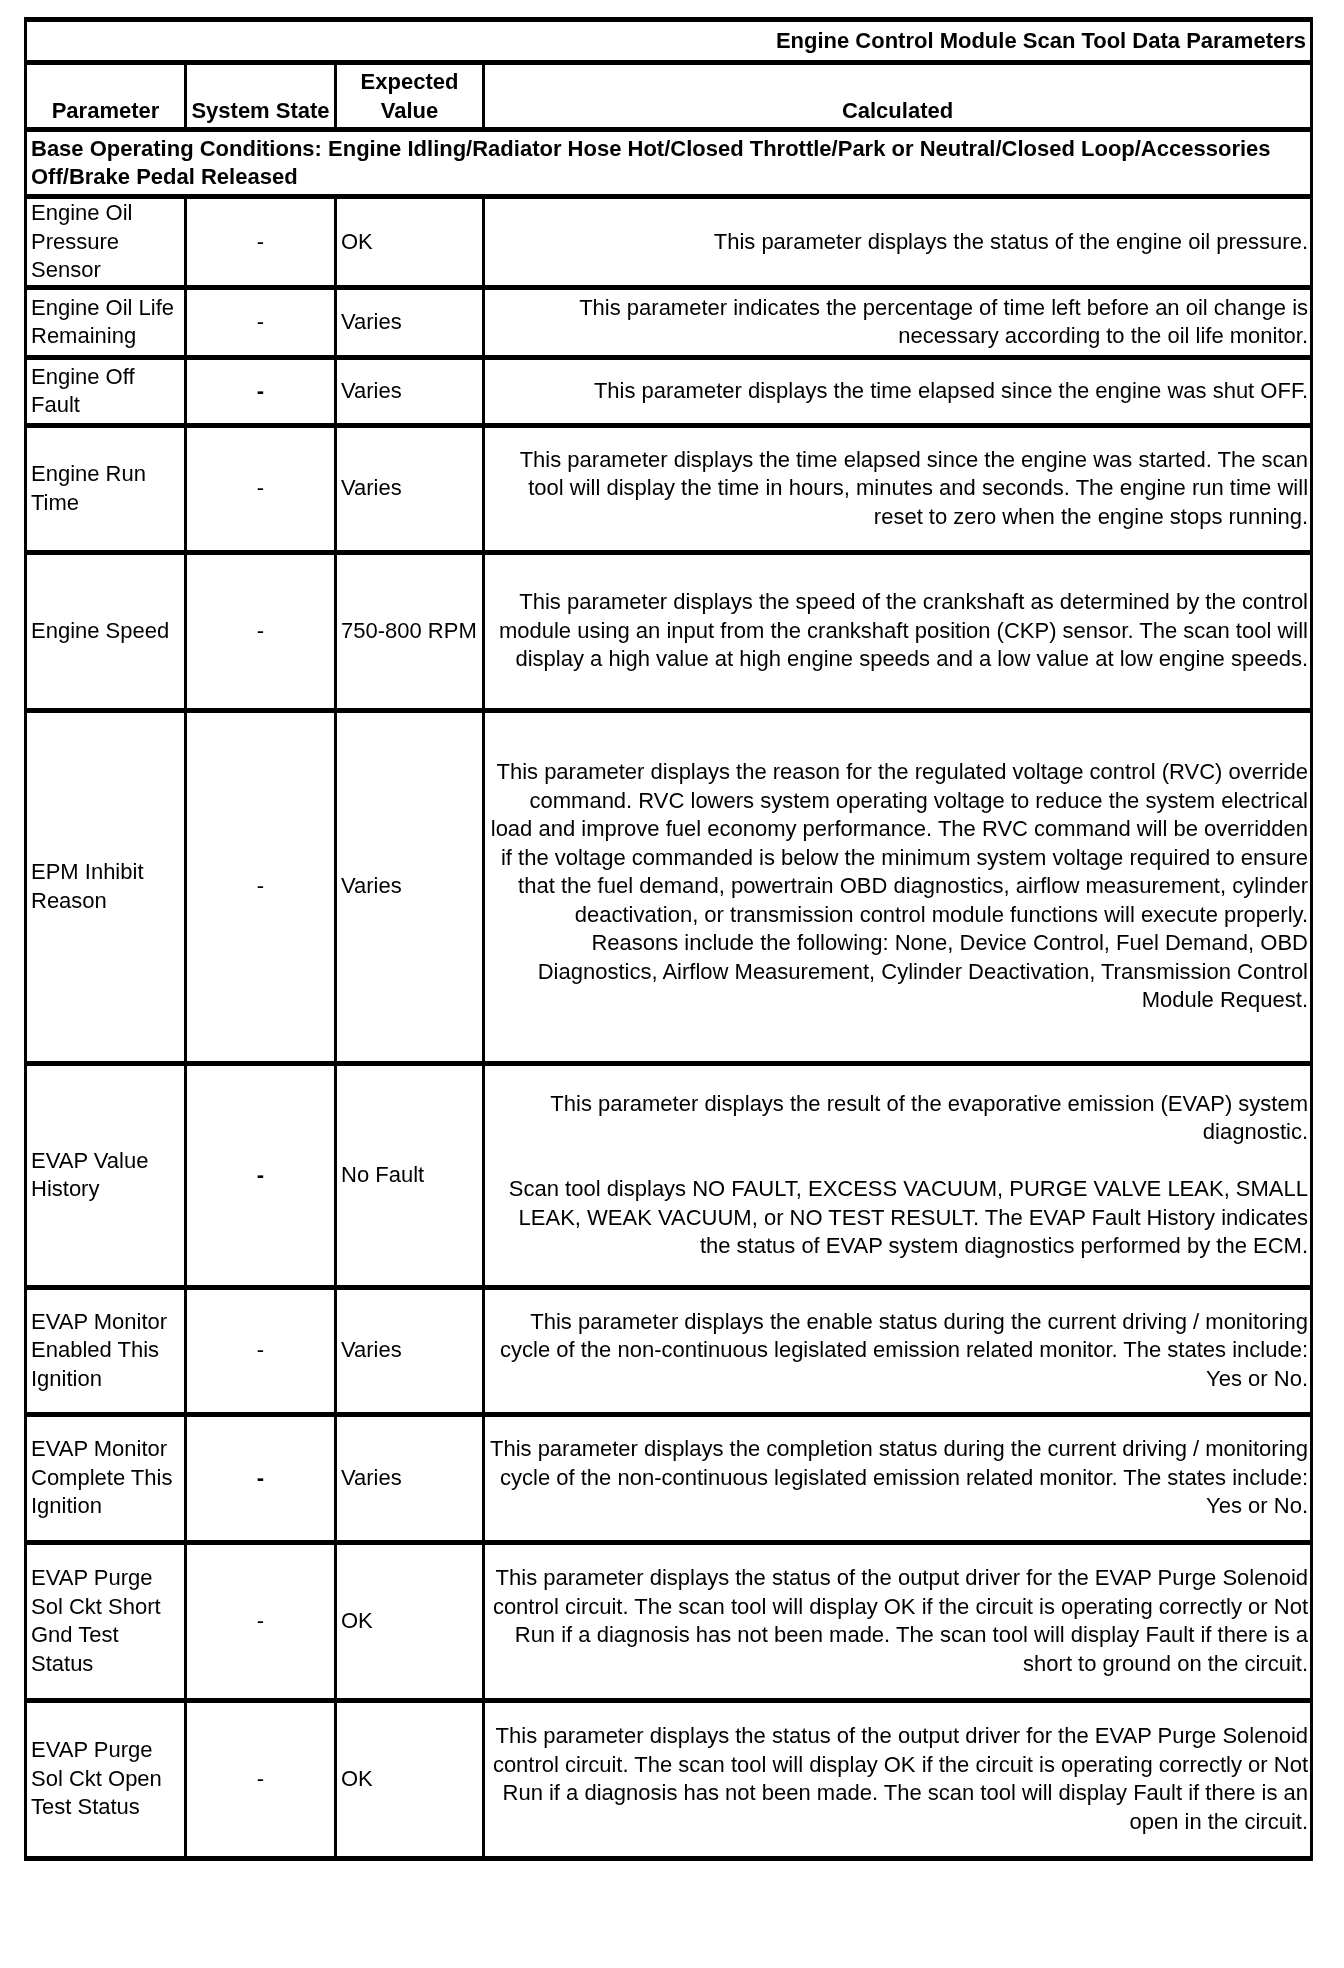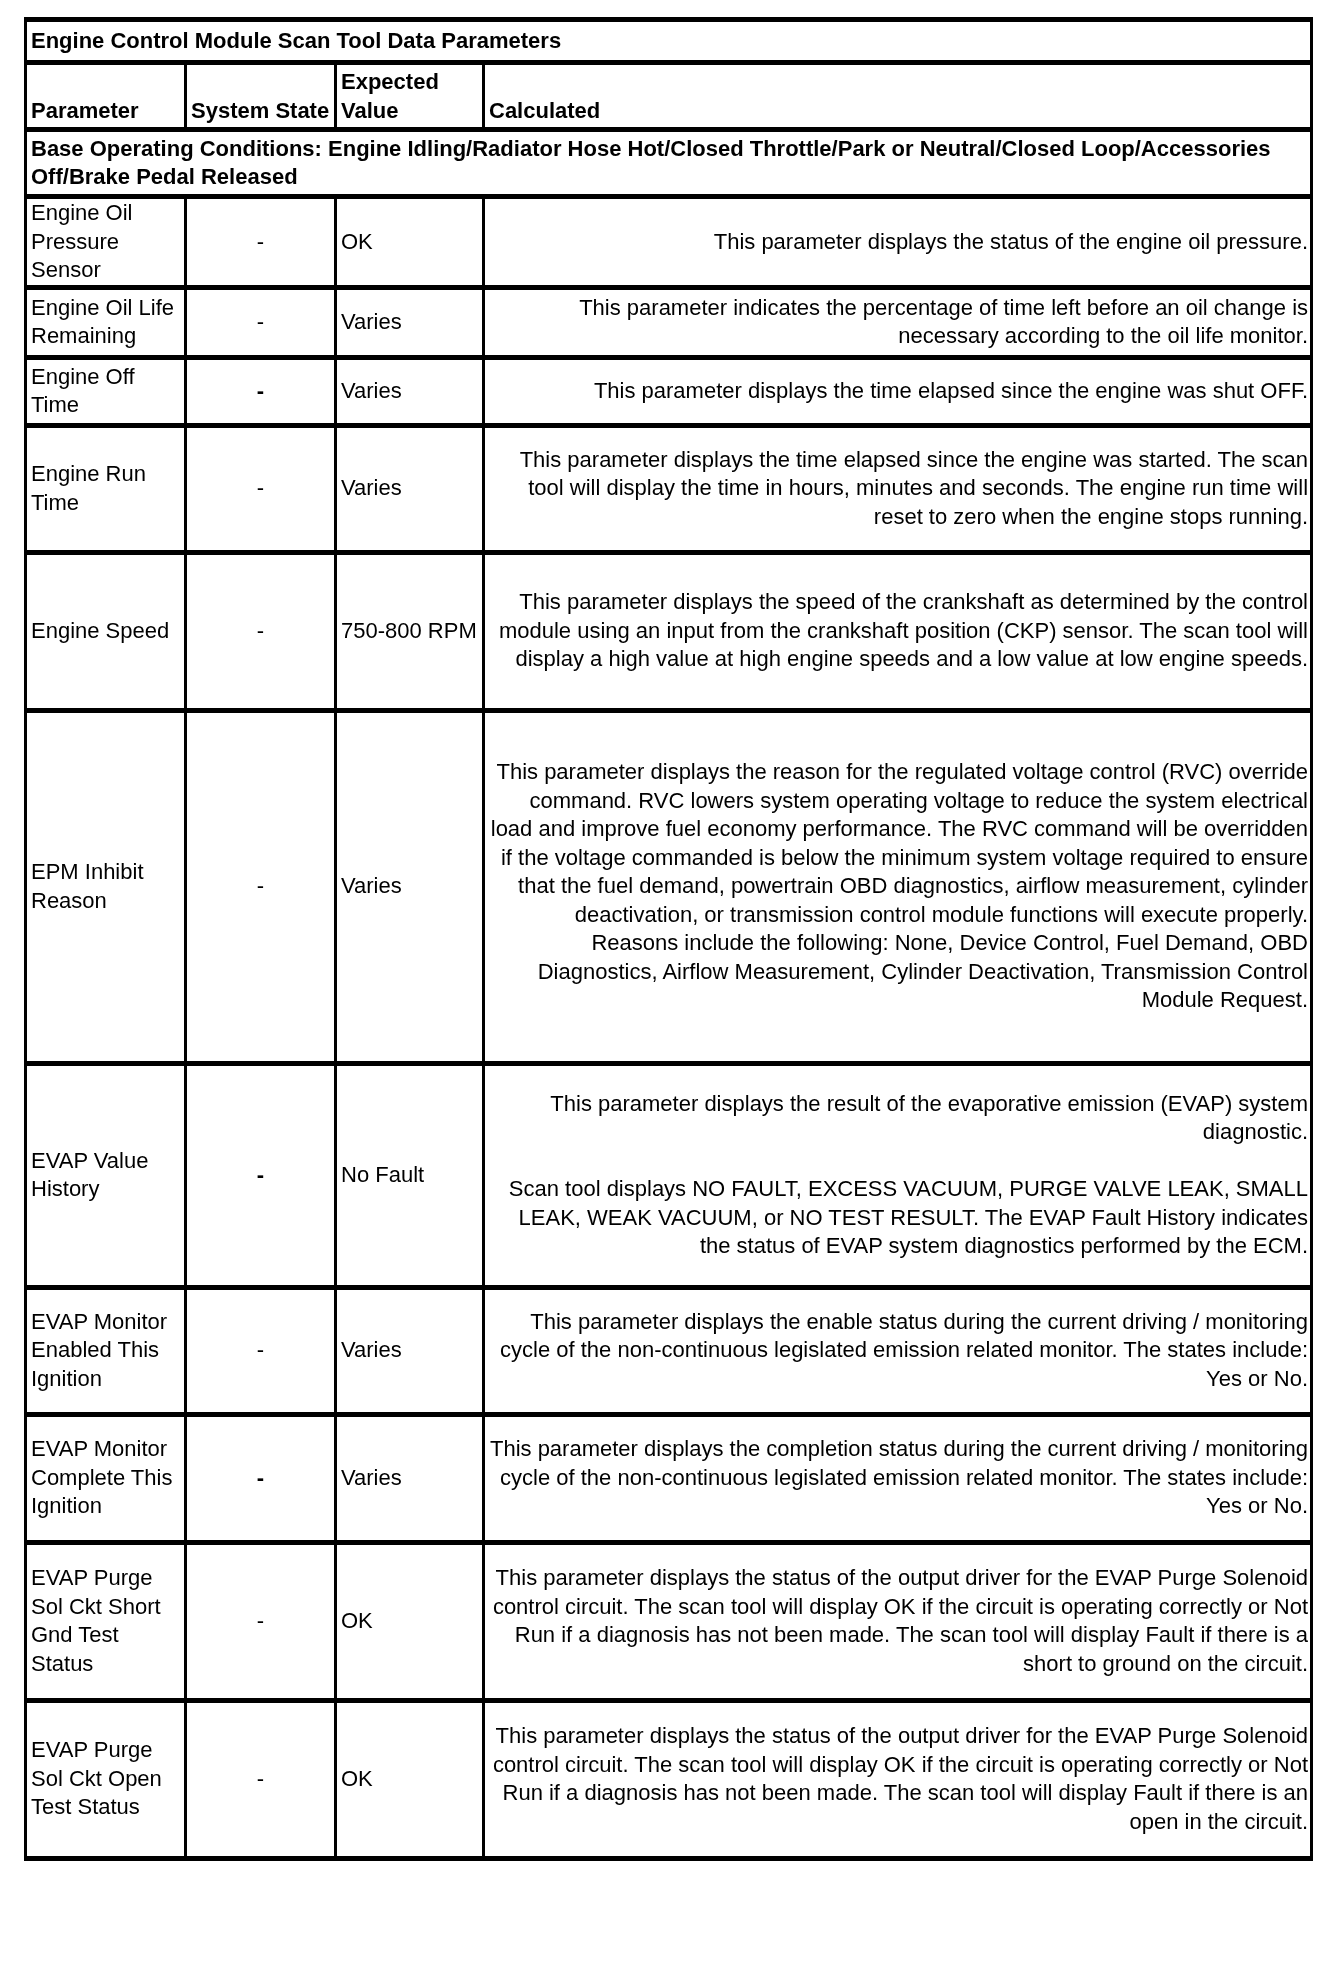--- a/index.html
+++ b/index.html
@@ -18,22 +18,22 @@
   .doc-table td, .doc-table th {
     border-left: 3px solid #000;
     border-right: 3px solid #000;
     border-top: 5px solid #000;
     border-bottom: 5px solid #000;
     vertical-align: middle;
     padding: 0 4px;
     word-wrap: break-word;
   }
   .doc-table th { font-weight: bold; }
-  .title-cell { text-align: left; height: 38px; font-weight: bold; }
-  .hdr { text-align: left; vertical-align: bottom !important; height: 60px; padding-bottom: 2px !important; margin-top: 37px; }
+  .title-cell { text-align: right; height: 38px; font-weight: bold; }
+  .hdr { text-align: center; vertical-align: bottom !important; height: 60px; padding-bottom: 2px !important; margin-top: 37px; }
   .base-cell { text-align: left; font-weight: bold; height: 62px; }
   .c-param { text-align: left; }
   .c-state { text-align: center; }
   .c-value { text-align: left; }
   .c-desc { text-align: right; padding-right: 2px !important; }
   .bold-dash { font-weight: bold; }
   .desc-gap { display: block; height: 28.5px; }
 </style>
 </head>
 <body>
@@ -71,21 +71,21 @@
 
     <tr style="height:70px">
       <td class="c-param">Engine Oil Life Remaining</td>
       <td class="c-state">-</td>
       <td class="c-value">Varies</td>
       <td class="c-desc">This parameter indicates the percentage of time left before an oil change is necessary according to the oil life monitor.</td>
     </tr>
 
 
     <tr style="height:68px">
-      <td class="c-param">Engine Off Time</td>
+      <td class="c-param">Engine Off Fault</td>
       <td class="c-state bold-dash">-</td>
       <td class="c-value">Varies</td>
       <td class="c-desc">This parameter displays the time elapsed since the engine was shut OFF.</td>
     </tr>
 
     <tr style="height:127px">
       <td class="c-param">Engine Run Time</td>
       <td class="c-state">-</td>
       <td class="c-value">Varies</td>
       <td class="c-desc">This parameter displays the time elapsed since the engine was started. The scan tool will display the time in hours, minutes and seconds. The engine run time will reset to zero when the engine stops running.</td>

